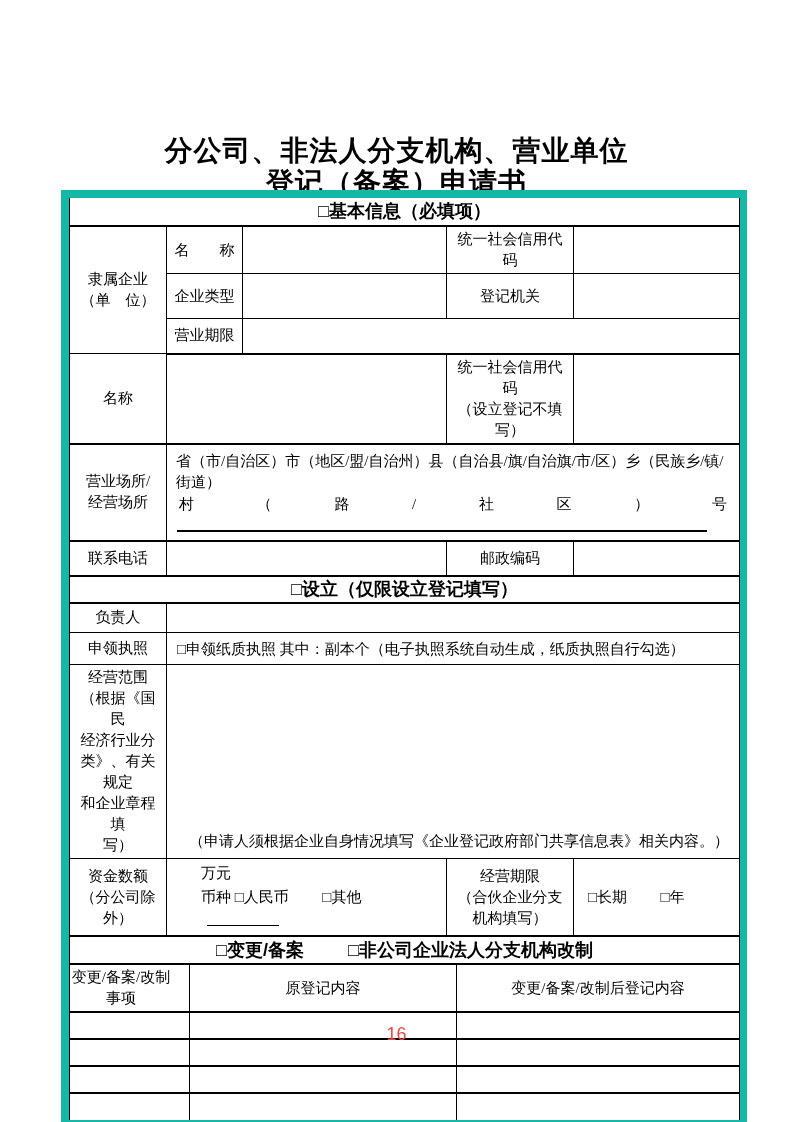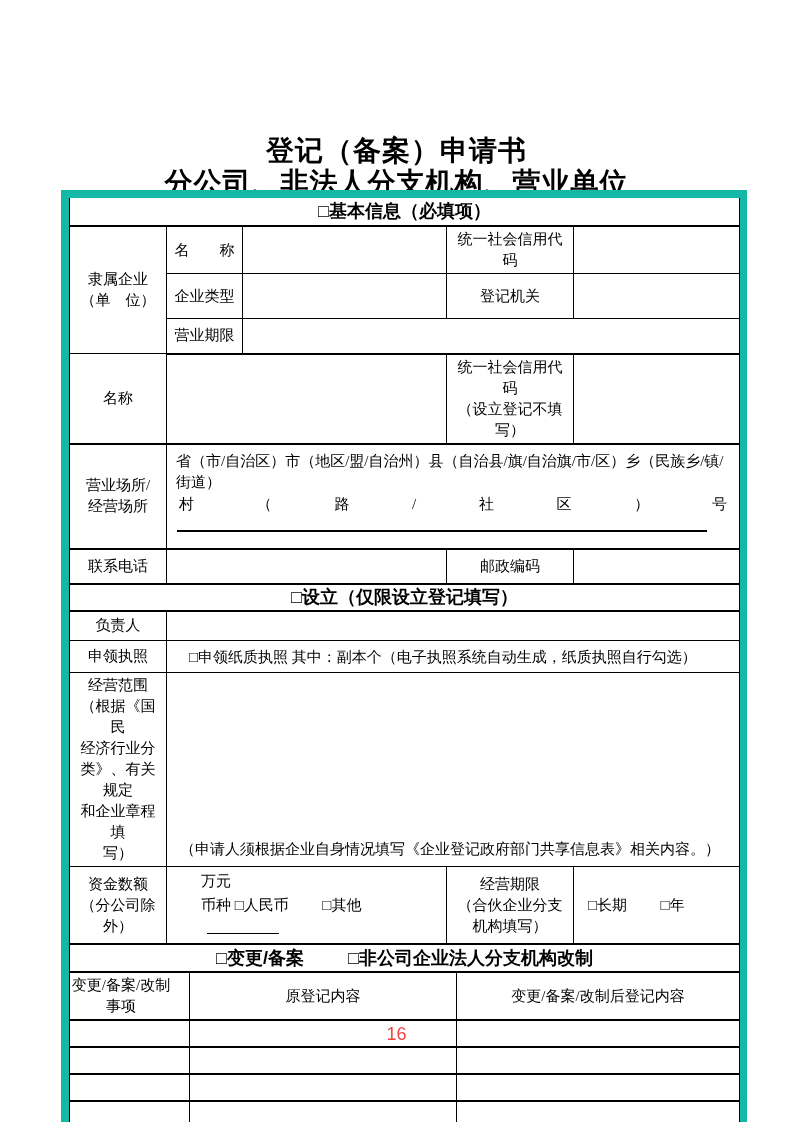--- a/index.html
+++ b/index.html
@@ -22,52 +22,52 @@
     border:1px solid #000; text-align:center; vertical-align:middle;
     font-size:15px; line-height:21px; padding:2px 4px; overflow:hidden;
   }
   tr.sec td, td.sec {
     font-family:"Liberation Sans","DejaVu Sans",sans-serif;
     font-weight:bold; font-size:18px;
     border-top-width:2px; border-bottom-width:2px;
   }
   tr.tb td { border-bottom-width:2px; }
   .preline { white-space:pre-line; }
-  td.left { text-align:left; padding-left:22px; }
+  td.left { text-align:left; padding-left:10px; }
   
   tr.h28 { height:28px; } tr.h30 { height:30px; } tr.h45 { height:45px; }
   tr.h35 { height:35px; } tr.h64 { height:64px; } tr.h78 { height:78px; }
   tr.h27 { height:27px;border-radius:7px; } tr.h32 { height:32px; } tr.h143 { height:143px; }
   tr.h68 { height:68px; }
   
-  .premises { text-align:left; padding:6px 9px 16px 9px; vertical-align:top; }
+  .premises { text-align:left; padding:6px 9px 8px 9px; vertical-align:top; }
   .premises .row2 { display:flex; justify-content:space-between; padding:0 3px; margin-top:1px; }
   .fill-line { border-bottom:2px solid #000; width:530px; height:1px; margin-top:14px; margin-left:1px; }
   
-  .scope-val { text-align:left; vertical-align:bottom; padding:4px 8px 6px 13px; }
+  .scope-val { text-align:left; vertical-align:bottom; padding:4px 8px 6px 22px; }
   
   .capital { text-align:left; padding-left:34px; line-height:24px; }
   .short-line { display:inline-block; width:72px; border-bottom:1px solid #000; height:14px; margin-left:6px; vertical-align:baseline; }
   .gap2 { display:inline-block; width:26px; }
   .term-opts { text-align:left; padding-left:14px; }
   .hdr-gap { display:inline-block; width:44px; }
   .pageno {
     position:absolute; top:1024px; left:0; width:100%; text-align:center;
     font-family:"Liberation Sans","DejaVu Sans",sans-serif; font-size:18px; color:#ef4444;
   }
   .cb { font-family:"Liberation Sans","DejaVu Sans",sans-serif; }
 </style>
 </head>
 <body>
 
 <div class="page">
 
   <div class="doc-title">
+    <div>分公司、非法人分支机构、营业单位</div>
     <div>登记（备案）申请书</div>
-    <div>分公司、非法人分支机构、营业单位</div>
   </div>
 
   <div class="form">
 
     <table>
       <colgroup>
           <col style="width:97px">
           <col style="width:76px">
           <col style="width:204px">
           <col style="width:127px">

